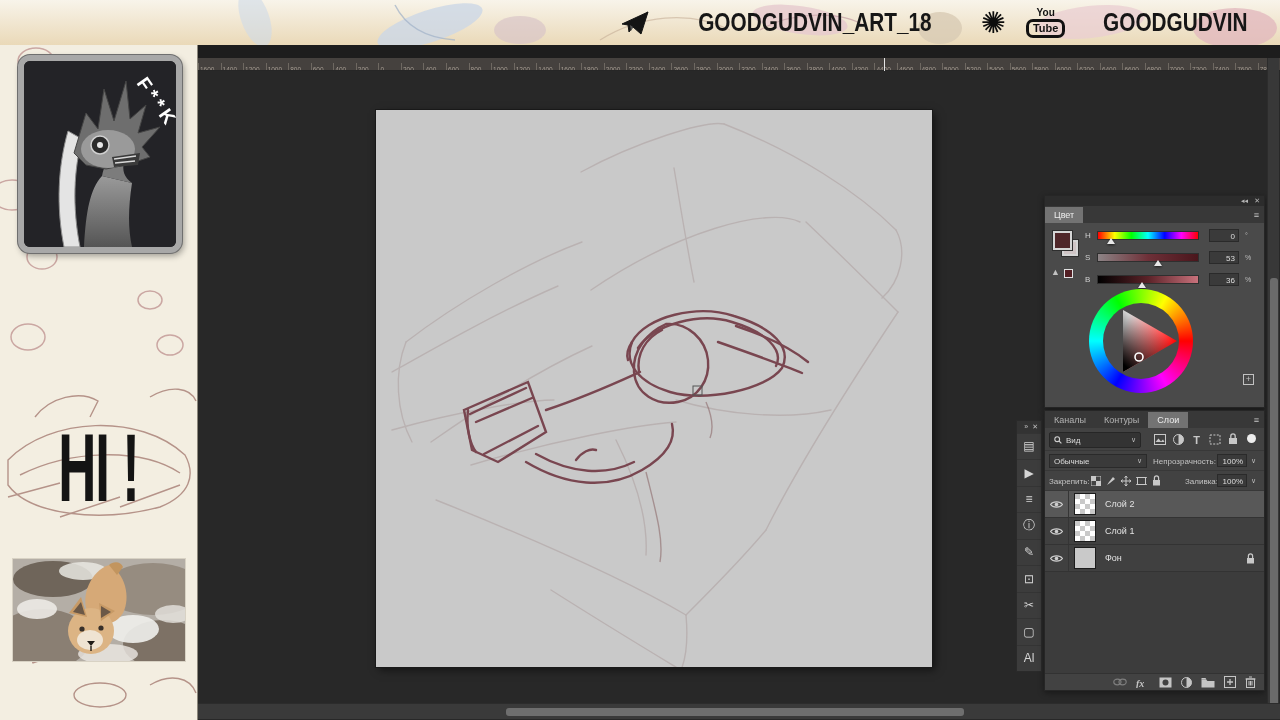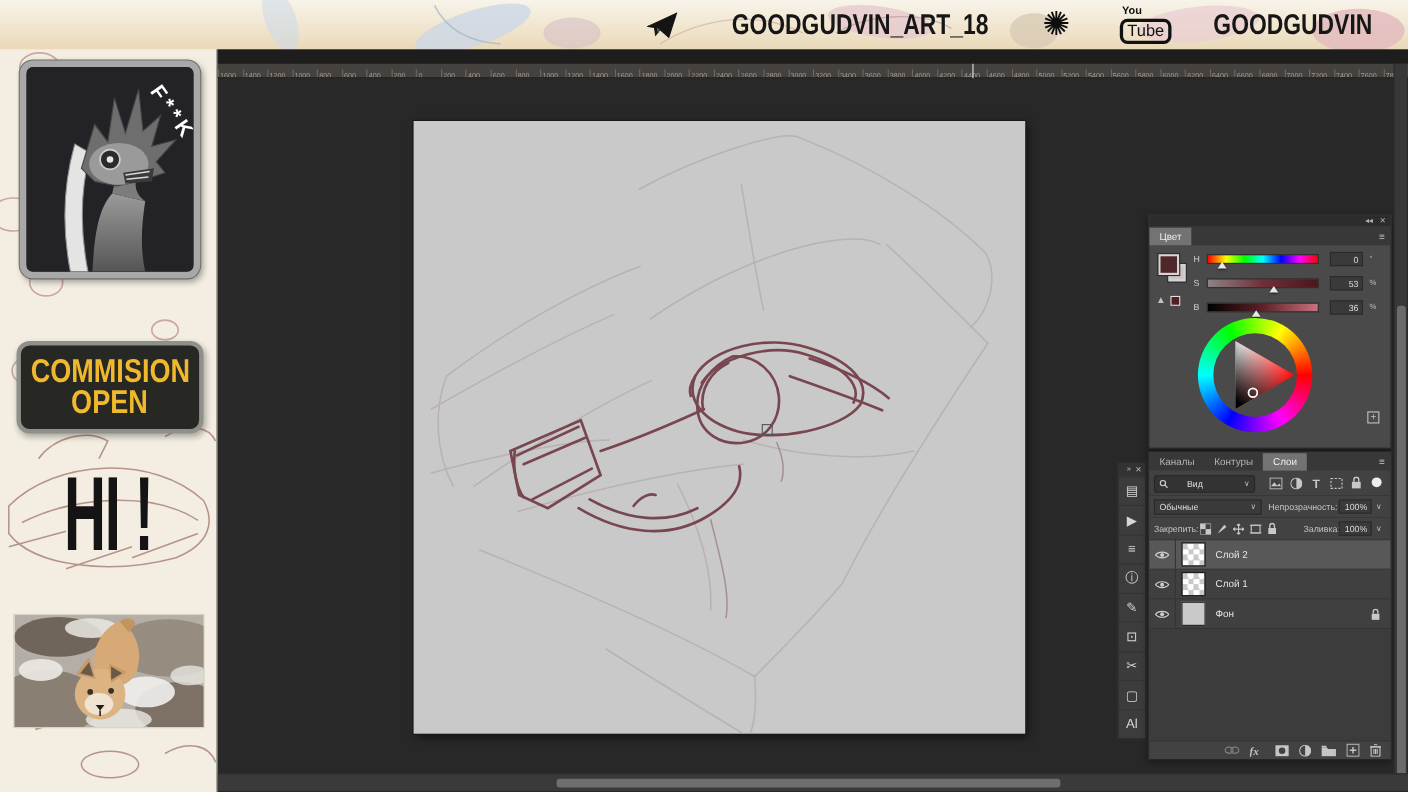--- a/index.html
+++ b/index.html
@@ -11,21 +11,21 @@
   #banner { position:absolute; left:0; top:0; width:1280px; height:45px;
             background:linear-gradient(#f8f4ea,#ead9b8); overflow:hidden; }
   #banner svg.decor { position:absolute; left:0; top:0; }
   .banner-content { position:absolute; right:14px; top:0; height:45px;
                     display:flex; align-items:center; gap:20px; }
   .handle { font-weight:bold; font-size:26px; color:#161616; letter-spacing:0;
             transform:scaleX(.8); transform-origin:center; white-space:nowrap; }
   .yt-wrap { display:flex; flex-direction:column; align-items:center; line-height:1; color:#111; }
   .yt-you { font-size:10px; font-weight:bold; }
   .yt-tube { border:3px solid #111; border-radius:7px; padding:1px 4px;
-             font-size:15px; font-weight:normal; margin-top:1px;margin-left:25px; }
+             font-size:11px; font-weight:bold; margin-top:1px; }
   .paw { font-size:30px; color:#0d0d0d; line-height:1; }
 
   
   #sidebar { position:absolute; left:0; top:45px; width:197px; height:675px;
              background:#f3eee1; overflow:hidden; }
   #sidebar > svg.decor { position:absolute; left:0; top:0; }
   #avatar { position:absolute; left:18px; top:10px; width:164px; height:198px;
             border:6px solid #a8a8a8; border-radius:12px; background:#232327;
             box-shadow:0 0 0 1px #6f6f6f, 2px 3px 6px rgba(0,0,0,.35); overflow:hidden; }
   #commission { position:absolute; left:15px; top:265px; width:170px; height:84px;
@@ -102,21 +102,21 @@
   #cp-plus { position:absolute; right:10px; bottom:4px; width:11px; height:11px;
              border:1px solid #c2c2c2; color:#c2c2c2; font-size:9px; line-height:9px;
              text-align:center; }
 
   
   #layers-panel { top:365px; height:281px; display:flex; flex-direction:column; }
   .lrow { position:relative; background:#424242; border-bottom:1px solid #383838; }
   #filter-row { height:23px; }
   #kind-select { position:absolute; left:4px; top:4px; width:92px; height:16px; background:#333;
                  border:1px solid #262626; border-radius:2px; display:flex; align-items:center;
-                 gap:17px; padding:0 4px; color:#dcdcdc; font-size:8px; }
+                 gap:4px; padding:0 4px; color:#dcdcdc; font-size:8px; }
   #kind-select .chev { margin-left:auto; font-size:7px; color:#bbb; }
   #filter-icons { position:absolute; right:26px; top:5px; display:flex; gap:7px; align-items:center; }
   #filter-dot { position:absolute; right:8px; top:6px; width:9px; height:9px; border-radius:50%;
                 background:#ededed; }
   #blend-row { height:20px; }
   #blend-select { position:absolute; left:4px; top:3px; width:98px; height:14px; background:#3a3a3a;
                   border:1px solid #2a2a2a; display:flex; align-items:center; padding:6px 4px;
                   color:#dcdcdc; font-size:8px; }
   #blend-select .chev { margin-left:auto; font-size:7px; color:#bbb; }
   .mini-label { position:absolute; font-size:8px; color:#c3c3c3; }
@@ -230,24 +230,20 @@
         <polygon points="50,92 62,52 74,68 80,28 90,60 102,20 106,58 122,44 114,72 136,66 118,86 126,96 102,104 82,108 62,104" fill="#6e6e6e" stroke="#454545"></polygon>
         <ellipse cx="84" cy="88" rx="27" ry="19" fill="#9a9a9a"></ellipse>
         <circle cx="76" cy="84" r="9" fill="#2b2b2b" stroke="#cfcfcf" stroke-width="1.5"></circle>
         <circle cx="76" cy="84" r="3" fill="#e8e8e8"></circle>
         <path d="M88,96 L116,92 L114,104 L90,106 Z" fill="#3a3a3a"></path>
         <path d="M90,98 L112,95 M91,102 L111,100" stroke="#d8d8d8" stroke-width="1.4"></path>
         <text x="112" y="22" transform="rotate(55 112 22)" fill="#fff" font-size="19" font-weight="bold" letter-spacing="4">F**K</text>
       </svg>
     </div>
 
-    <div id="commission">
-      <div class="comm-line">COMMISION</div>
-      <div class="comm-line">OPEN</div>
-    </div>
 
     <div id="hi">HI !</div>
 
     <div id="fox">
       <svg width="174" height="104" viewBox="0 0 174 104" class="ico-svg">
         <rect width="174" height="104" fill="#b4aea6"></rect>
         <ellipse cx="30" cy="80" rx="48" ry="30" fill="#8a7f73"></ellipse>
         <ellipse cx="140" cy="30" rx="50" ry="26" fill="#968c80"></ellipse>
         <ellipse cx="150" cy="85" rx="40" ry="24" fill="#7d7165"></ellipse>
         <ellipse cx="40" cy="20" rx="40" ry="18" fill="#6f655a"></ellipse>

